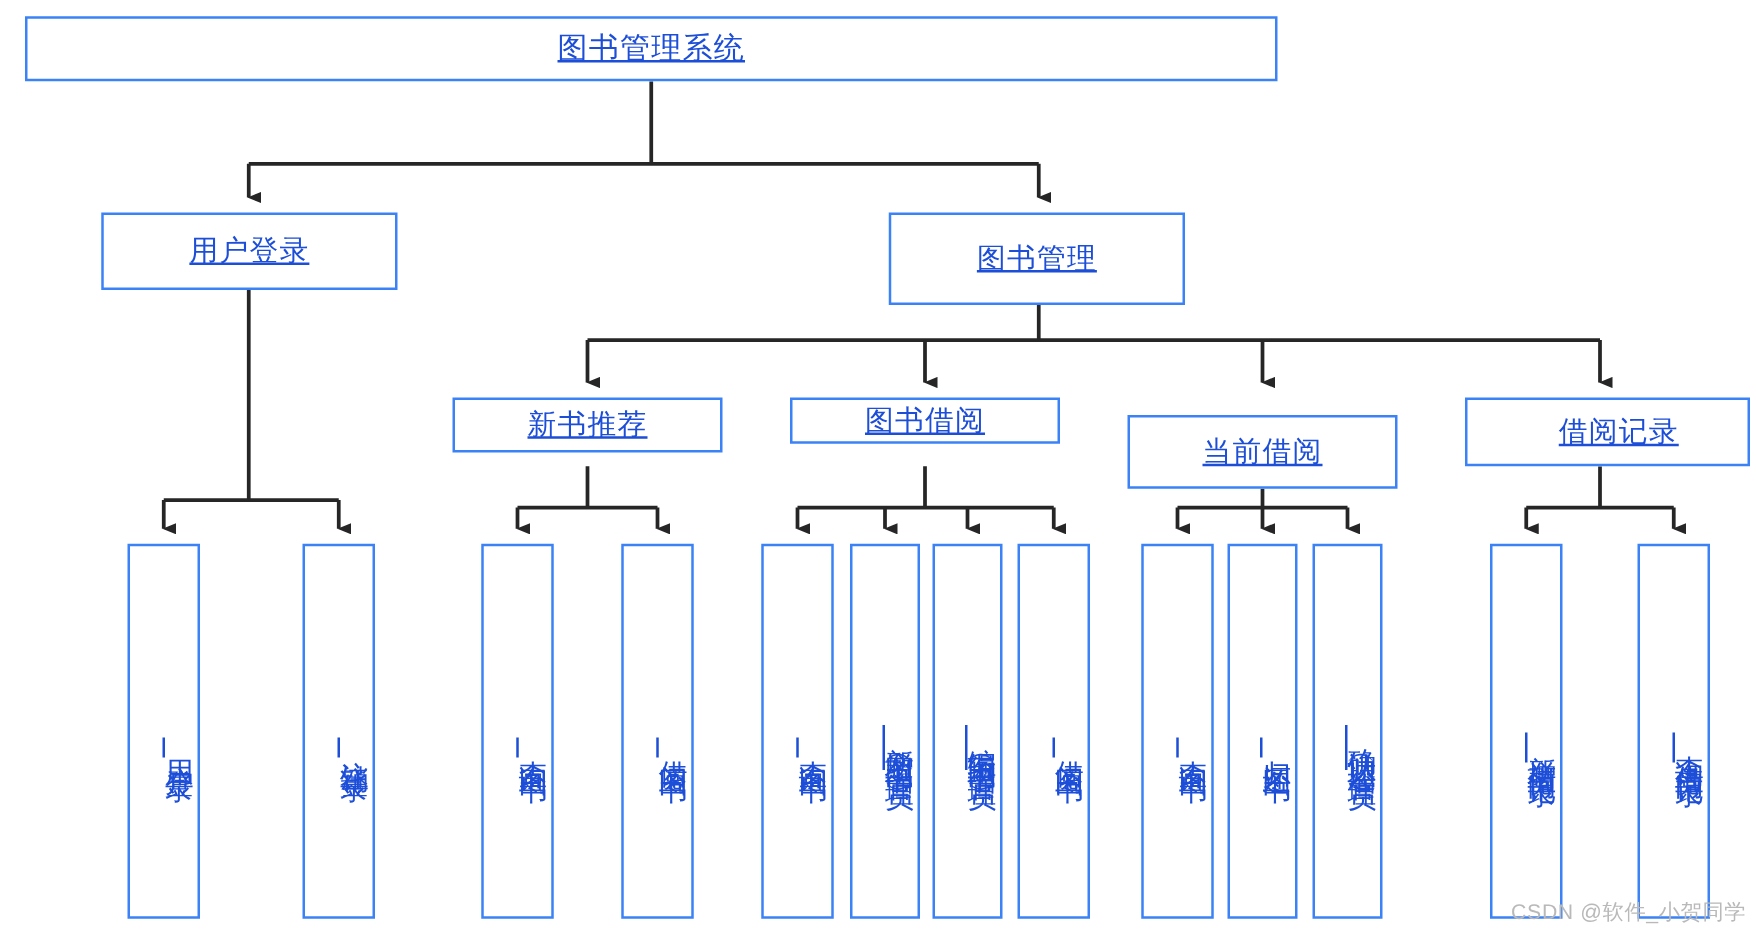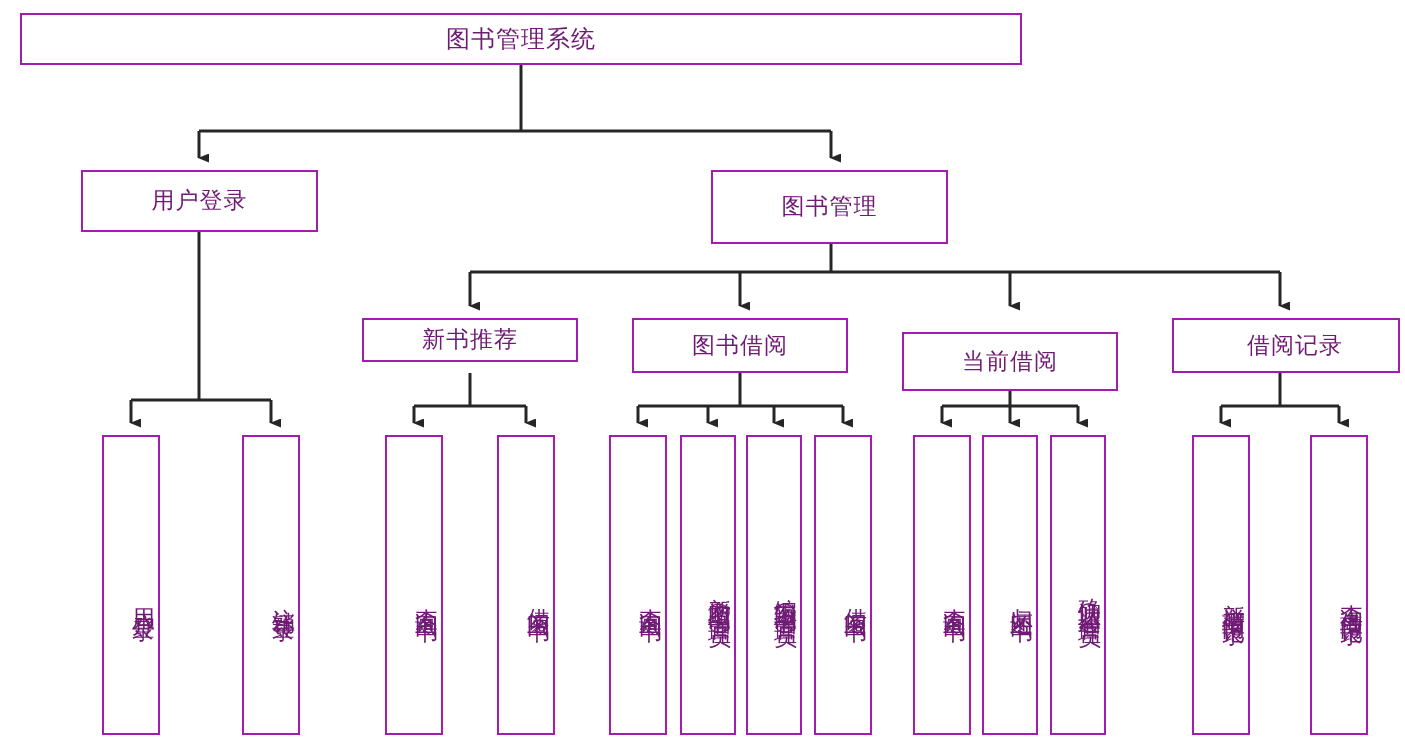--- a/index.html
+++ b/index.html
@@ -9,25 +9,26 @@
     font-family:"Liberation Sans","DejaVu Sans",sans-serif;
     overflow:hidden;
   }
   #stage{position:relative;width:1405px;height:747px;}
   svg.wires{position:absolute;left:0;top:0;width:1405px;height:747px;pointer-events:none;}
 
   .node{
     position:absolute;
     box-sizing:border-box;
     background:#ffffff;
-    border:2px solid #a21caf;
+    border:2px solid #3b82f6;
     display:flex;
     align-items:center;
     justify-content:center;
-    color:#701a75;
+    color:#1d4ed8;
+    text-decoration:underline;
   }
   .node.h{font-size:23px;line-height:1.1;letter-spacing:1px;}
   .node.v{
     writing-mode:vertical-rl;
     text-orientation:upright;
     font-size:23px;
     line-height:1.25;
     letter-spacing:4px;
     padding-top:26px;
     align-items:flex-start;
@@ -98,21 +99,21 @@
       <path d="M1339,406 L1339,423" marker-end="url(#arr)"></path>
     </g>
   </svg>
 
   <div class="node h root" style="left:20px;top:13px;width:1002px;height:52px;">图书管理系统</div>
 
   <div class="node h" style="left:81px;top:170px;width:237px;height:62px;">用户登录</div>
   <div class="node h" style="left:711px;top:170px;width:237px;height:74px;">图书管理</div>
 
   <div class="node h" style="left:362px;top:318px;width:216px;height:44px;">新书推荐</div>
-  <div class="node h" style="left:632px;top:318px;width:216px;height:55px;">图书借阅</div>
+  <div class="node h" style="left:632px;top:318px;width:216px;height:37px;">图书借阅</div>
   <div class="node h" style="left:902px;top:332px;width:216px;height:59px;">当前借阅</div>
   <div class="node h" style="left:1172px;top:318px;width:228px;height:55px;padding-left:18px;">借阅记录</div>
 
   <div class="node v" style="left:102px;top:435px;width:58px;height:300px;">用户登录</div>
   <div class="node v" style="left:242px;top:435px;width:58px;height:300px;">注销登录</div>
 
   <div class="node v" style="left:385px;top:435px;width:58px;height:300px;">查询图书</div>
   <div class="node v" style="left:497px;top:435px;width:58px;height:300px;">借阅图书</div>
 
   <div class="node v" style="left:609px;top:435px;width:58px;height:300px;">查询图书</div>
@@ -120,14 +121,15 @@
   <div class="node v" style="left:746px;top:435px;width:56px;height:300px;">编辑图书（管理员）</div>
   <div class="node v" style="left:814px;top:435px;width:58px;height:300px;">借阅图书</div>
 
   <div class="node v" style="left:913px;top:435px;width:58px;height:300px;">查询图书</div>
   <div class="node v" style="left:982px;top:435px;width:56px;height:300px;">归还图书</div>
   <div class="node v" style="left:1050px;top:435px;width:56px;height:300px;">确认归还（管理员）</div>
 
   <div class="node v" style="left:1192px;top:435px;width:58px;height:300px;">新增借阅记录</div>
   <div class="node v" style="left:1310px;top:435px;width:58px;height:300px;">查询借阅记录</div>
 
+  <div class="watermark">CSDN @软件_小贺同学</div>
 
 </div>
 
 </body></html>

